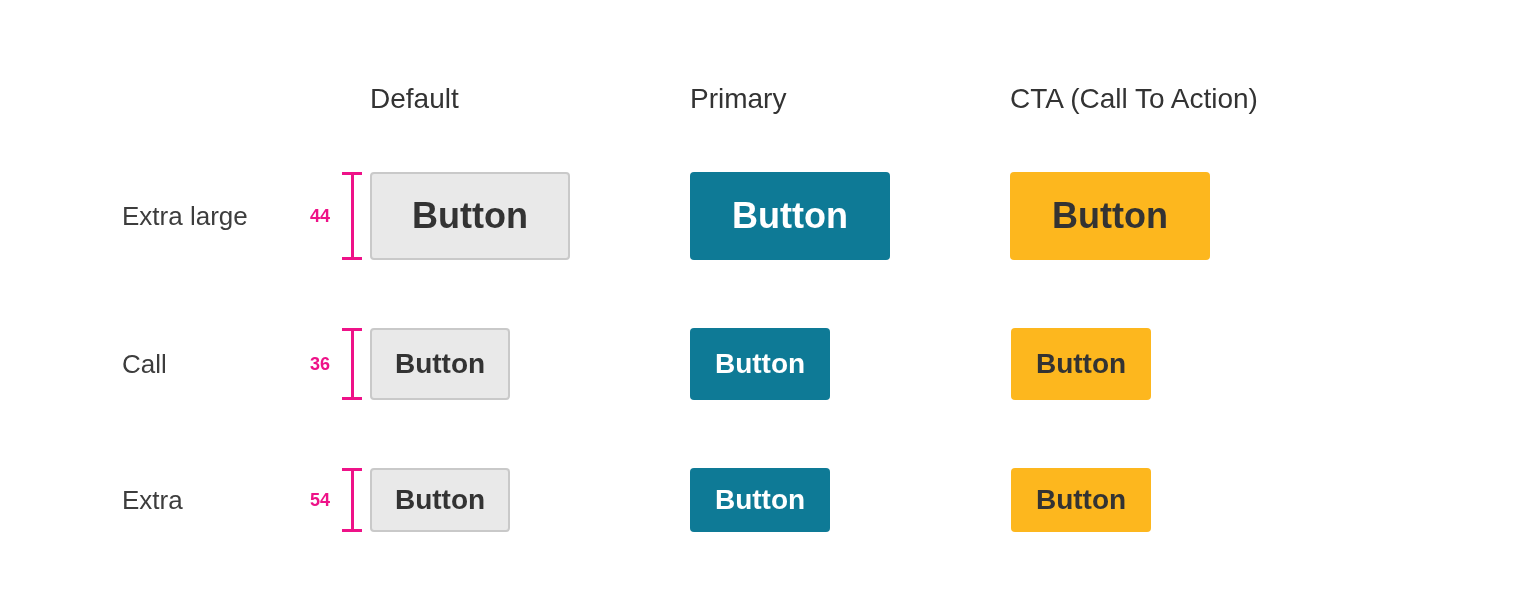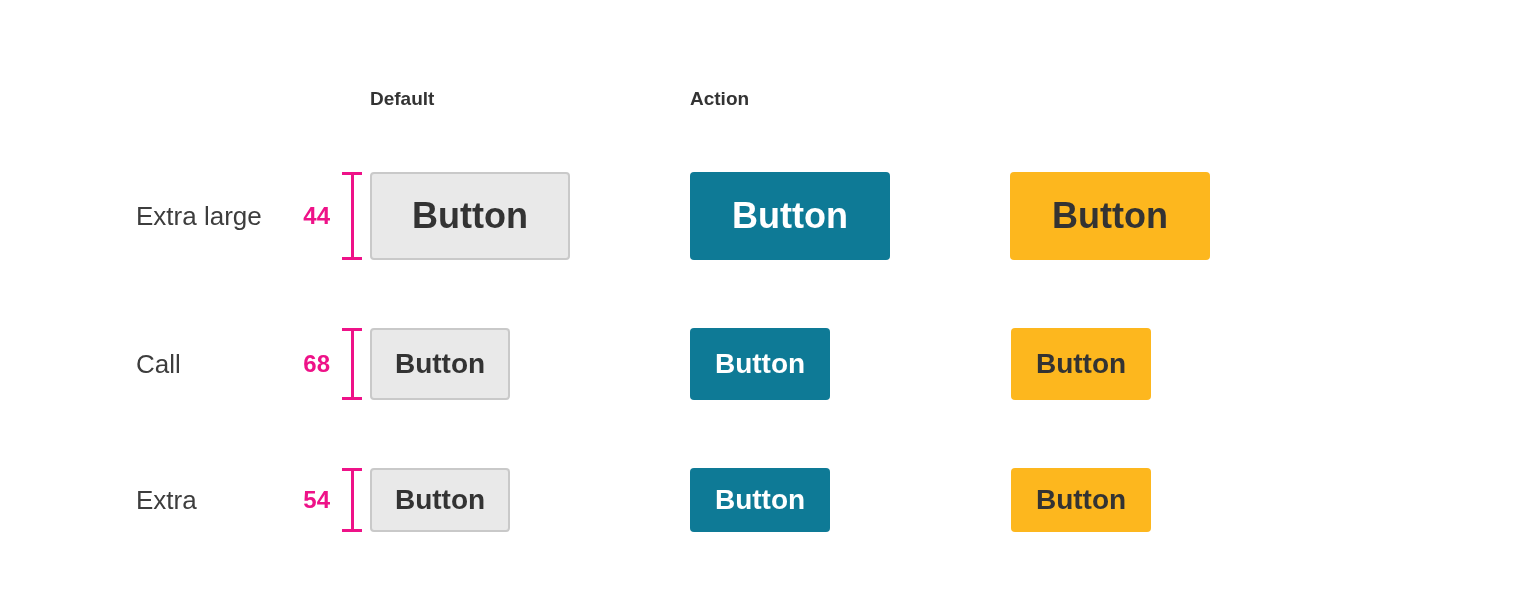--- a/index.html
+++ b/index.html
@@ -13,43 +13,43 @@
     width: 1520px;
     height: 612px;
     background: #ffffff;
     overflow: hidden;
   }
   .col-header {
     position: absolute;
     top: 82px;
     height: 34px;
     line-height: 34px;
-    font-size: 19px;
-    font-weight: 700;
+    font-size: 28px;
+    font-weight: 400;
     color: var(--text, #333333);
     white-space: nowrap;
   }
   .row-label {
     position: absolute;
-    left: 136px;
+    left: 122px;
     height: 32px;
     line-height: 32px;
     font-size: 26px;
     font-weight: 400;
     color: #3d3d3d;
     white-space: nowrap;
   }
   .size-num {
     position: absolute;
     left: 250px;
     width: 80px;
     height: 32px;
     line-height: 32px;
     text-align: right;
-    font-size: 24px;
+    font-size: 18px;
     font-weight: 700;
     color: var(--accent-pink, #ee1288);
   }
   .ruler {
     position: absolute;
     left: 342px;
     width: 20px;
     box-sizing: border-box;
     border-top: 3px solid var(--accent-pink, #ee1288);
     border-bottom: 3px solid var(--accent-pink, #ee1288);
@@ -88,33 +88,34 @@
   .s-xl { width: 200px; height: 88px; font-size: 36px; }
   .s-lg { width: 140px; height: 72px; font-size: 28px; }
   .s-sm { width: 140px; height: 64px; font-size: 28px; }
 </style>
 </head>
 <body>
 
 <div class="canvas">
 
   <div class="col-header" style="left:370px">Default</div>
-  <div class="col-header" style="left:690px">Action</div>
+  <div class="col-header" style="left:690px">Primary</div>
+  <div class="col-header" style="left:1010px">CTA (Call To Action)</div>
 
   <div class="row-label" style="top:200px">Extra large</div>
   <div class="size-num" style="top:200px">44</div>
   <div class="ruler" style="top:172px;height:88px">
     <div class="bar"></div>
   </div>
   <button class="btn v-default s-xl" style="left:370px;top:172px">Button</button>
   <button class="btn v-primary s-xl" style="left:690px;top:172px">Button</button>
   <button class="btn v-cta s-xl" style="left:1010px;top:172px">Button</button>
 
   <div class="row-label" style="top:348px">Call</div>
-  <div class="size-num" style="top:348px">68</div>
+  <div class="size-num" style="top:348px">36</div>
   <div class="ruler" style="top:328px;height:72px">
     <div class="bar"></div>
   </div>
   <button class="btn v-default s-lg" style="left:370px;top:328px">Button</button>
   <button class="btn v-primary s-lg" style="left:690px;top:328px">Button</button>
   <button class="btn v-cta s-lg" style="left:1011px;top:328px">Button</button>
 
   <div class="row-label" style="top:484px">Extra</div>
   <div class="size-num" style="top:484px">54</div>
   <div class="ruler" style="top:468px;height:64px">

